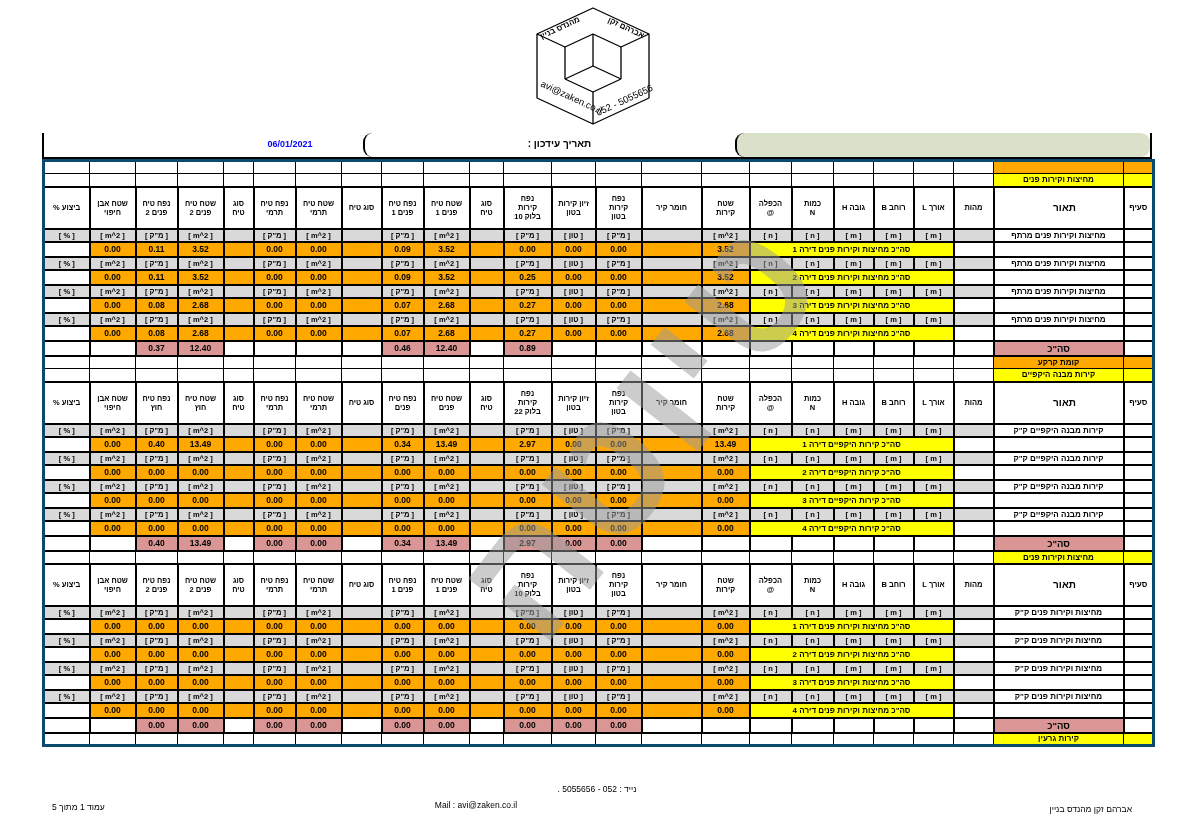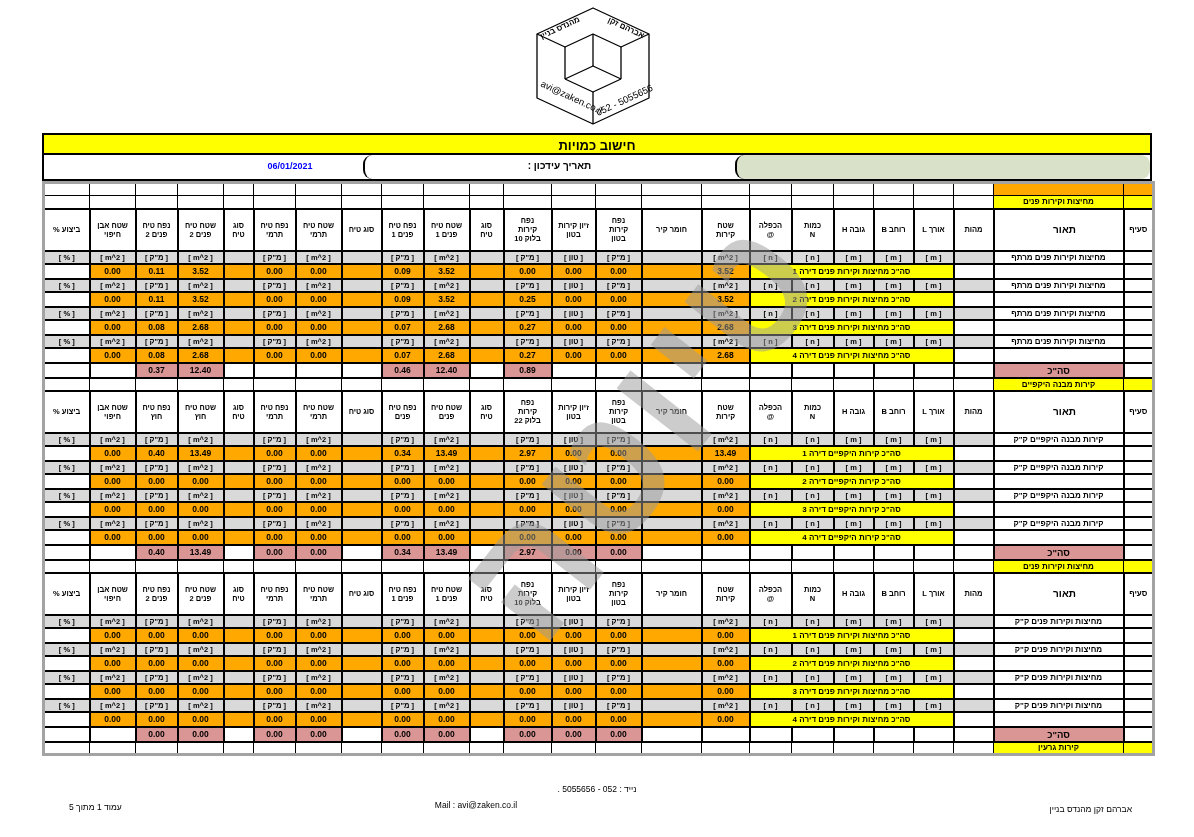--- a/index.html
+++ b/index.html
@@ -13,21 +13,21 @@
     text-align:center;font-weight:bold;font-size:13px;box-sizing:border-box;
   }
   .info-bar{display:flex;direction:rtl;height:26px;border:2px solid #000;border-top:none;box-sizing:border-box;}
   .info-bar>div{box-sizing:border-box;text-align:center;font-weight:bold;line-height:22px;border-left:2px solid #000;border-radius:9px;}
   .info-bar>div:last-child{border-left:none;}
   .ib-proj{width:177px;background:#FFFF00;font-size:8.5px;}
   .ib-green{width:415px;background:#D9E1C8;}
   .ib-dlabel{width:372px;background:#fff;font-size:10px;padding-left:19px;}
   .ib-date{width:146px;background:#fff;color:#0000FF;font-size:9px;direction:ltr;}
 
-  table{border-collapse:collapse;direction:rtl;table-layout:fixed;width:1110px;border:3px solid #a3a3a3;}
+  table{border-collapse:collapse;direction:rtl;table-layout:fixed;width:1110px;border:3px solid #0c4a6e;}
   td{
     border:1px solid #000;padding:0;text-align:center;vertical-align:middle;
     font-weight:bold;overflow:hidden;font-size:8px;background:#fff;box-sizing:border-box;
   }
   tr.sec td{border-width:2px;}
   tr.h-head{height:42px;} tr.h-unit{height:13px;} tr.h-data{height:15px;} tr.h-div{height:13px;}
   td.hdr{font-size:7.5px;white-space:pre-line;line-height:1.2;}
   td.hdr-teur{font-size:10px;padding-left:12px;} td.hdr-seif{font-size:8px;}
   td.unit{background:#D9D9D9;font-size:7.5px;}
   td.unit-desc{background:#fff;font-size:8px;}
@@ -40,21 +40,21 @@
 
   .watermark{
     position:absolute;left:640px;top:430px;transform:translate(-50%,-50%) rotate(-52deg);
     font-size:170px;font-weight:bold;color:#9a9a9a;opacity:.5;z-index:6;
     pointer-events:none;white-space:nowrap;letter-spacing:4px;
   }
   .logo{position:absolute;left:528px;top:4px;z-index:2;}
   .footer-line{position:absolute;font-weight:normal;font-size:8.5px;white-space:nowrap;}
   .f-phone{left:0;width:1194px;text-align:center;top:784px;direction:rtl;}
   .f-mail{left:0;width:952px;text-align:center;top:800px;}
-  .f-page{left:69px;top:802px;direction:rtl;}
+  .f-page{left:52px;top:802px;direction:rtl;}
   .f-eng{right:62px;top:804px;direction:rtl;}
 </style>
 </head>
 <body>
 
 <svg class="logo" width="132" height="126" viewBox="0 0 132 126">
   <g fill="#ffffff" stroke="#000000" stroke-width="1.3" stroke-linejoin="round">
     <polygon points="65,4 121,30 121,94 65,120 9,94 9,30"></polygon>
     <polyline points="9,30 37,43 65,30 93,43 121,30" fill="none"></polyline>
     <line x1="37" y1="43" x2="37" y2="75"></line>
@@ -64,21 +64,20 @@
     <polyline points="37,75 65,88 93,75" fill="none"></polyline>
     <line x1="65" y1="88" x2="65" y2="120"></line>
   </g>
   <text transform="translate(97,26) rotate(25)" text-anchor="middle" font-size="8" font-weight="bold">אברהם זקן</text>
   <text transform="translate(33,26) rotate(-25)" text-anchor="middle" font-size="8" font-weight="bold">מהנדס בניין</text>
   <text transform="translate(12,82) rotate(25)" font-size="9.5">avi@zaken.co.il</text>
   <text transform="translate(70,112) rotate(-25)" font-size="9.5">052 - 5055656</text>
 </svg>
 
 <div class="sheet">
-  <div class="title-bar">חישוב כמויות</div>
   <div class="info-bar">
     <div class="ib-green"></div>
     <div class="ib-dlabel">תאריך עידכון :</div>
     <div class="ib-date">06/01/2021</div>
   </div>
   <table>
     <colgroup>
         <col style="width: 30px;">
         <col style="width: 130px;">
         <col style="width: 40px;">
@@ -412,20 +411,46 @@
           <td></td>
           <td></td>
           <td></td>
           <td></td>
           <td class="pink">12.40</td>
           <td class="pink">0.37</td>
           <td></td>
           <td></td>
         </tr>
         <tr class="h-div">
+          <td class="div-orange"></td>
+          <td class="div-orange">קומת קרקע</td>
+          <td></td>
+          <td></td>
+          <td></td>
+          <td></td>
+          <td></td>
+          <td></td>
+          <td></td>
+          <td></td>
+          <td></td>
+          <td></td>
+          <td></td>
+          <td></td>
+          <td></td>
+          <td></td>
+          <td></td>
+          <td></td>
+          <td></td>
+          <td></td>
+          <td></td>
+          <td></td>
+          <td></td>
+          <td></td>
+        </tr>
+        <tr class="h-div">
           <td class="div-yellow"></td>
           <td class="div-yellow">קירות מבנה היקפיים</td>
           <td></td>
           <td></td>
           <td></td>
           <td></td>
           <td></td>
           <td></td>
           <td></td>
           <td></td>

